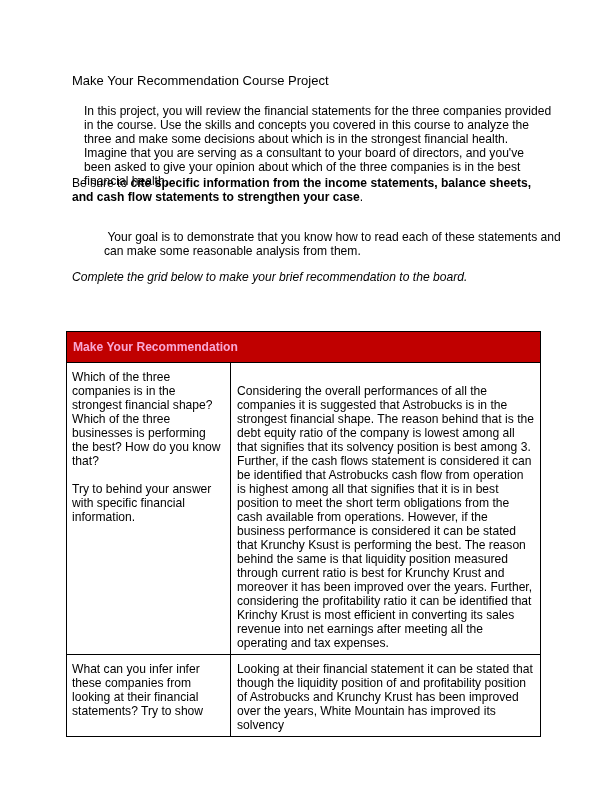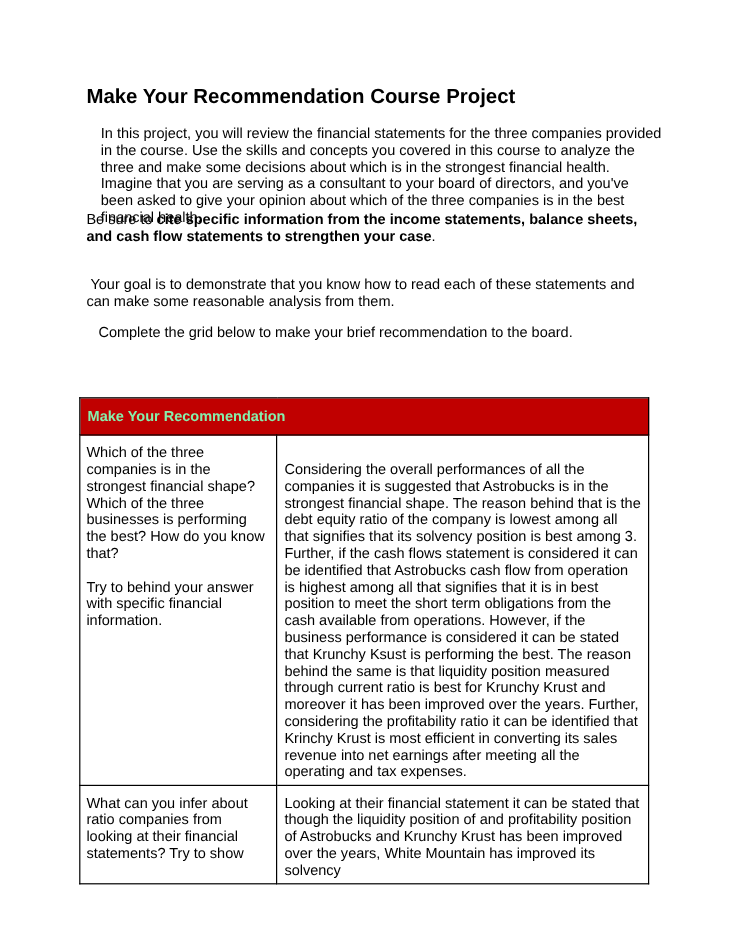--- a/index.html
+++ b/index.html
@@ -15,56 +15,56 @@
       font-family: "Liberation Sans", sans-serif;
       color: #000000;
     }
     .page {
       position: absolute;
       left: 72px;
       top: 70px;
       width: 470px;
     }
     .title {
-      font-size: 17px;
-      font-weight: bold;
+      font-size: 13px;
+      font-weight: normal;
       margin: 0;
       line-height: 22px;
       letter-spacing: 0px;
     }
     .para {
       font-size: 12.1px;
       line-height: 14px;
       margin: 0;
     }
     .p1 { position: absolute; top: 34px; left: 12px; width: 470px; }
     .p2 { position: absolute; top: 106px; left: 0; width: 470px; }
     .p3 { position: absolute; top: 160px; left: 0; width: 470px; }
-    .p4 { position: absolute; top: 200px; left: 10px; width: 470px; }
+    .p4 { position: absolute; top: 200px; left: 0; width: 470px; font-style: italic; }
     .p2 b { font-weight: bold; }
 
     table.grid {
       position: absolute;
       left: 66px;
       top: 331px;
       width: 475px;
       border-collapse: collapse;
       font-family: "Liberation Sans", sans-serif;
     }
     table.grid td, table.grid th {
       border: 1px solid #000000;
       vertical-align: top;
       font-size: 12.1px;
       line-height: 14px;
       text-align: left;
       padding: 0;
     }
     .header-cell {
       background: #c00000;
-      color: #86efac;
+      color: #f9a8d4;
       font-weight: bold;
       height: 30px;
       padding: 0 6px !important;
       vertical-align: middle !important;
     }
     .q-cell {
       width: 153px;
       padding: 7px 5px 4px 5px !important;
       margin-top: 48px;
     }
@@ -77,41 +77,41 @@
     .a1 { padding-top: 21px !important; }
     .gap { height: 14px; }
   </style>
 </head>
 <body>
 
 <div class="page">
   <h1 class="title">Make Your Recommendation Course Project</h1>
   <p class="para p1">In this project, you will review the financial statements for the three companies provided in the course. Use the skills and concepts you covered in this course to analyze the three and make some decisions about which is in the strongest financial health. Imagine that you are serving as a consultant to your board of directors, and you've been asked to give your opinion about which of the three companies is in the best financial health.</p>
   <p class="para p2"><span>Be sure to </span><b>cite specific information from the income statements, balance sheets, and cash flow statements to strengthen your case</b><span>.</span></p>
-  <p class="para p3" style="white-space: pre-wrap;"> Your goal is to demonstrate that you know how to read each of these statements and can make some reasonable analysis from them.</p>
+  <p class="para p3" style="white-space: pre-wrap; margin-left: 32px;"> Your goal is to demonstrate that you know how to read each of these statements and can make some reasonable analysis from them.</p>
   <p class="para p4">Complete the grid below to make your brief recommendation to the board.</p>
 </div>
 
 <table class="grid">
   <tbody>
       <tr>
     <th class="header-cell" colspan="2">Make Your Recommendation</th>
   </tr>
   <tr class="row1">
     <td class="q-cell">
       <div>Which of the three companies is in the strongest financial shape? Which of the three businesses is performing the best? How do you know that?</div>
       <div class="gap"></div>
       <div>Try to behind your answer with specific financial information.</div>
     </td>
     <td class="a-cell a1">
       <div>Considering the overall performances of all the companies it is suggested that Astrobucks is in the strongest financial shape. The reason behind that is the debt equity ratio of the company is lowest among all that signifies that its solvency position is best among 3. Further, if the cash flows statement is considered it can be identified that Astrobucks cash flow from operation is highest among all that signifies that it is in best position to meet the short term obligations from the cash available from operations. However, if the business performance is considered it can be stated that Krunchy Ksust is performing the best. The reason behind the same is that liquidity position measured through current ratio is best for Krunchy Krust and moreover it has been improved over the years. Further, considering the profitability ratio it can be identified that Krinchy Krust is most efficient in converting its sales revenue into net earnings after meeting all the operating and tax expenses.</div>
     </td>
   </tr>
   <tr class="row2">
     <td class="q-cell">
-      <div>What can you infer about ratio companies from looking at their financial statements? Try to show</div>
+      <div>What can you infer infer these companies from looking at their financial statements? Try to show</div>
     </td>
     <td class="a-cell">
       <div>Looking at their financial statement it can be stated that though the liquidity position of and profitability position of Astrobucks and Krunchy Krust has been improved over the years, White Mountain has improved its solvency</div>
     </td>
   </tr>
 </tbody>
   </table>
 
 </body></html>

